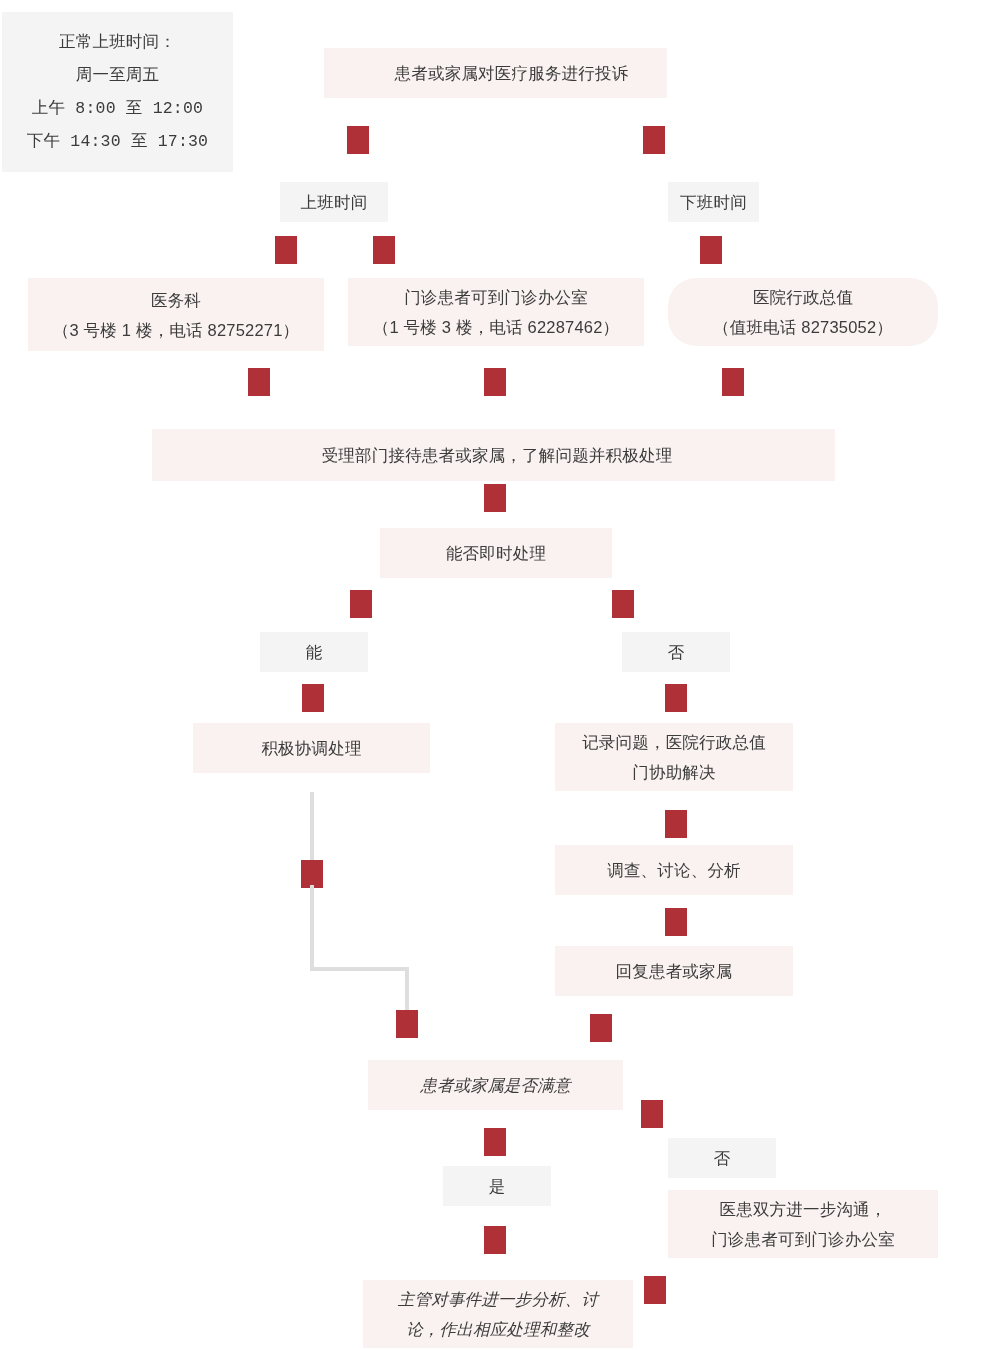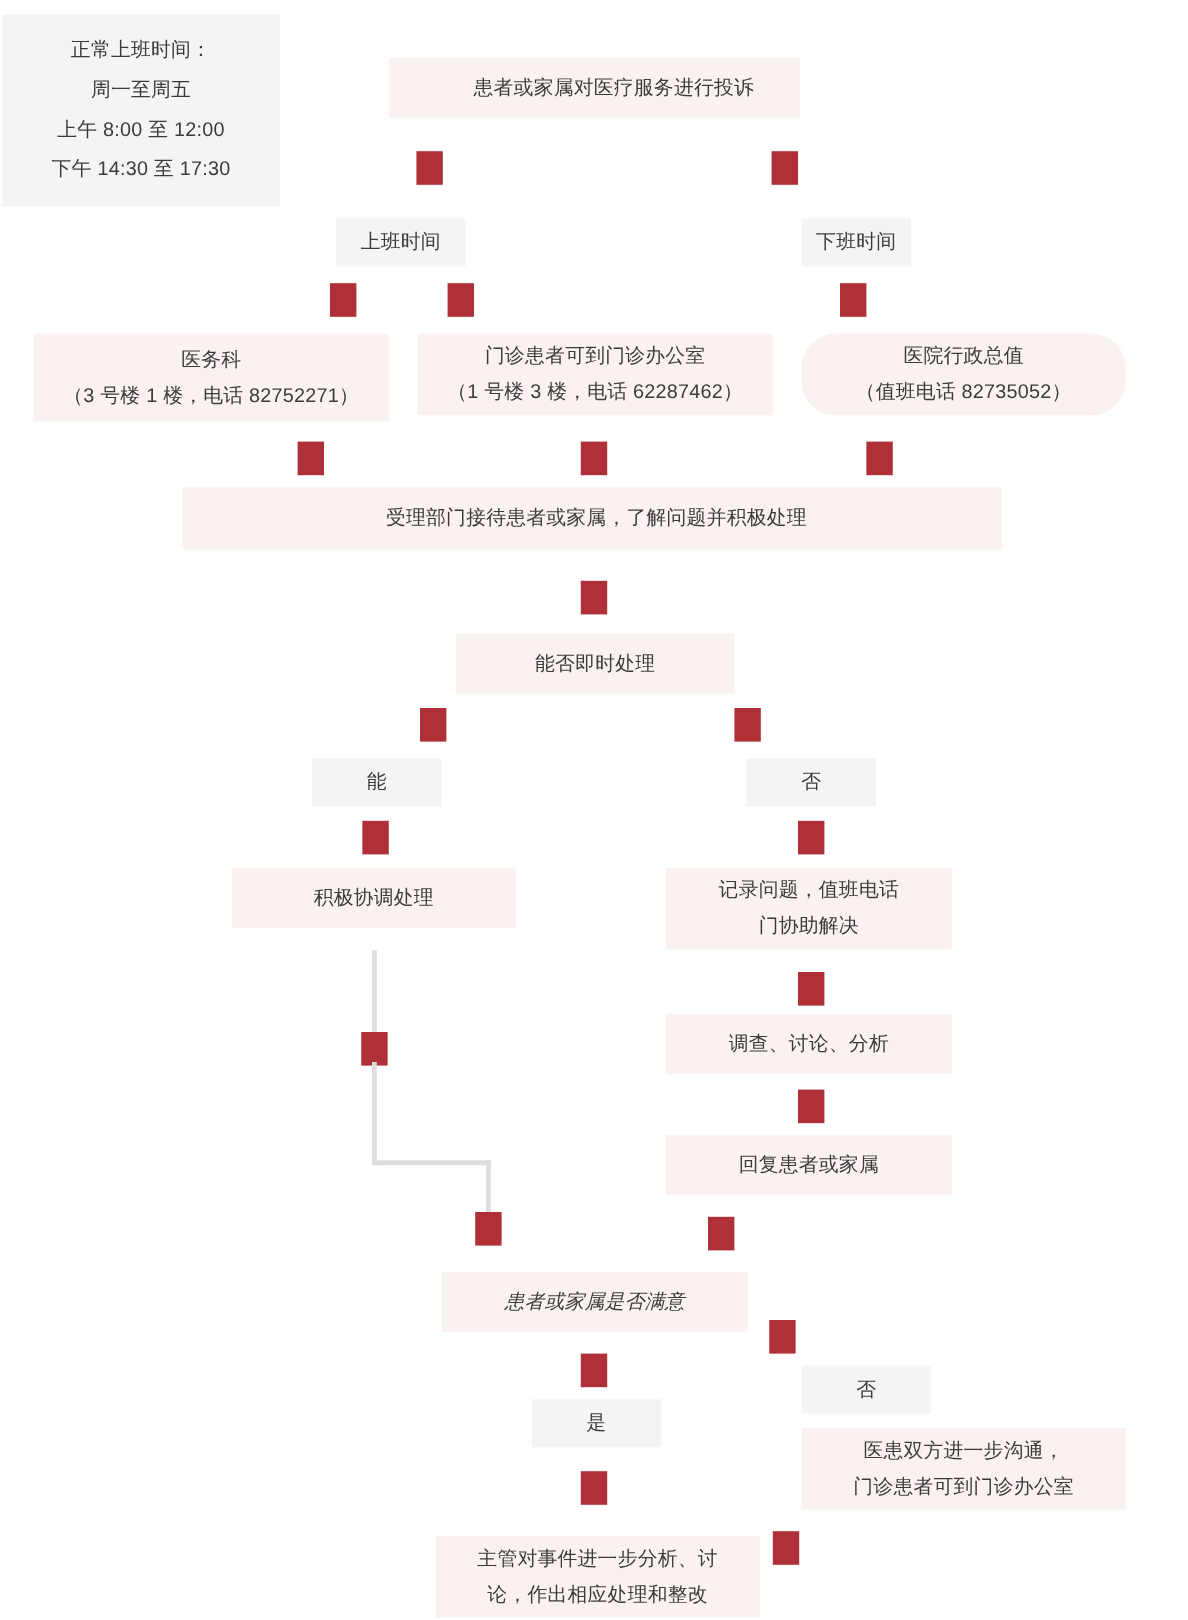--- a/index.html
+++ b/index.html
@@ -24,21 +24,21 @@
     text-align: center;
     color: #3b3b3b;
     font-size: 16.5px;
     line-height: 30px;
     letter-spacing: 0.2px;
     white-space: pre-line;
     padding: 4px 8px;
   }
   .proc   { background: #faf2f1; }
   .label  { background: #f4f4f4; }
-  .info   { background: #f4f4f4; line-height: 33px; }
+  .info   { background: #f4f4f4; line-height: 33px; font-family: Liberation Mono, monospace; }
 
   .marker {
     position: absolute;
     background: #b03038;
   }
   .conn {
     position: absolute;
     background: #dedede;
   }
 </style>
@@ -68,38 +68,38 @@
 （3 号楼 1 楼，电话 82752271）</div>
   <div class="node proc" style="left:348px; top:278px; width:296px; height:68px;">门诊患者可到门诊办公室
 （1 号楼 3 楼，电话 62287462）</div>
   <div class="node proc" style="left:668px; top:278px; width:270px; height:68px;border-radius:28px;">医院行政总值
 （值班电话 82735052）</div>
 
   <div class="marker" style="left:248px; top:368px; width:22px; height:28px;"></div>
   <div class="marker" style="left:484px; top:368px; width:22px; height:28px;"></div>
   <div class="marker" style="left:722px; top:368px; width:22px; height:28px;"></div>
 
-  <div class="node proc" style="left:152px; top:406px; width:683px; height:52px;padding-left:15px;">受理部门接待患者或家属，了解问题并积极处理</div>
+  <div class="node proc" style="left:152px; top:429px; width:683px; height:52px;padding-left:15px;">受理部门接待患者或家属，了解问题并积极处理</div>
 
   <div class="marker" style="left:484px; top:484px; width:22px; height:28px;"></div>
 
   <div class="node proc" style="left:380px; top:528px; width:232px; height:50px;">能否即时处理</div>
 
   <div class="marker" style="left:350px; top:590px; width:22px; height:28px;"></div>
   <div class="marker" style="left:612px; top:590px; width:22px; height:28px;"></div>
 
   <div class="node label" style="left:260px; top:632px; width:108px; height:40px;">能</div>
   <div class="node label" style="left:622px; top:632px; width:108px; height:40px;">否</div>
 
   <div class="marker" style="left:302px; top:684px; width:22px; height:28px;"></div>
   <div class="marker" style="left:665px; top:684px; width:22px; height:28px;"></div>
 
   <div class="node proc" style="left:193px; top:723px; width:237px; height:50px;">积极协调处理</div>
 
-  <div class="node proc" style="left:555px; top:723px; width:238px; height:68px;">记录问题，值班电话
+  <div class="node proc" style="left:555px; top:723px; width:238px; height:68px;">记录问题，医院行政总值
 门协助解决</div>
 
   <div class="conn" style="left:310px; top:792px; width:4px; height:77px;"></div>
   <div class="marker" style="left:301px; top:860px; width:22px; height:28px;"></div>
   <div class="conn" style="left:310px; top:885px; width:4px; height:86px;"></div>
   <div class="conn" style="left:310px; top:967px; width:99px; height:4px;"></div>
   <div class="conn" style="left:405px; top:967px; width:4px; height:55px;"></div>
 
   <div class="marker" style="left:665px; top:810px; width:22px; height:28px;"></div>
   <div class="node proc" style="left:555px; top:845px; width:238px; height:50px;">调查、讨论、分析</div>
@@ -117,16 +117,16 @@
 
   <div class="node label" style="left:443px; top:1166px; width:108px; height:40px;">是</div>
   <div class="node label" style="left:668px; top:1138px; width:108px; height:40px;">否</div>
 
   <div class="node proc" style="left:668px; top:1190px; width:270px; height:68px;">医患双方进一步沟通，
 门诊患者可到门诊办公室</div>
 
   <div class="marker" style="left:484px; top:1226px; width:22px; height:28px;"></div>
   <div class="marker" style="left:644px; top:1276px; width:22px; height:28px;"></div>
 
-  <div class="node proc" style="left:363px; top:1280px; width:270px; height:68px;">主管对事件进一步分析、讨
+  <div class="node proc" style="left:363px; top:1280px; width:270px; height:68px;font-style:italic;">主管对事件进一步分析、讨
 论，作出相应处理和整改</div>
 
 </div>
 
 </body></html>

